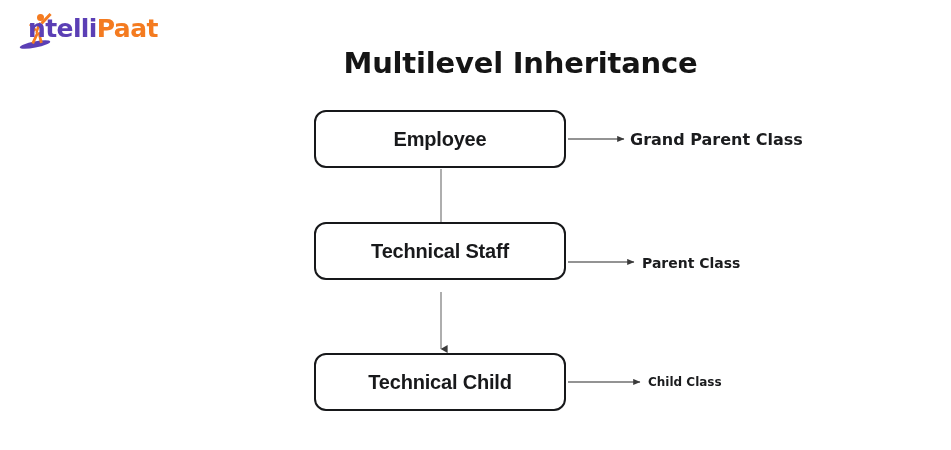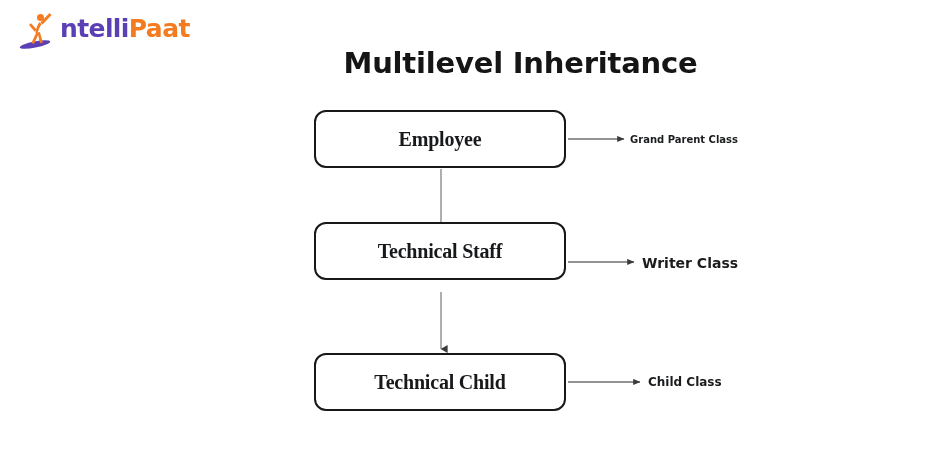--- a/index.html
+++ b/index.html
@@ -30,21 +30,21 @@
   }
   #logo-mark {
     position: absolute;
     left: 0px;
     top: 2px;
     width: 42px;
     height: 42px;
   }
   #logo-text {
     position: absolute;
-    left: 42px;
+    left: 10px;
     top: 8px;
     font-family: "DejaVu Sans", sans-serif;
     font-size: 25px;
     font-weight: bold;
     letter-spacing: -0.6px;
     white-space: nowrap;
     line-height: 1;
   }
   .logo-part-1 { color: #5b3fb5; }
   .logo-part-2 { color: #f47b20; }
@@ -77,21 +77,21 @@
     height: 58px;
     box-sizing: border-box;
     border: 2.6px solid #17181a;
     border-radius: 12px;
     background: #ffffff;
     display: flex;
     align-items: center;
     justify-content: center;
   }
   .node-label {
-    font-family: Liberation Serif, serif;
+    font-family: Liberation Sans, sans-serif;
     font-size: 20px;
     font-weight: bold;
     color: #18191b;
     letter-spacing: -0.2px;
     white-space: nowrap;
   }
 
   #node-0 { top: 110px; }
   #node-1 { top: 222px; }
   #node-2 { top: 353px; }
@@ -108,21 +108,21 @@
 
   
   .side-label {
     position: absolute;
     font-family: "DejaVu Sans", sans-serif;
     font-weight: bold;
     color: #1b1c1e;
     white-space: nowrap;
     transform: translateY(-50%);
   }
-  #side-label-0 { left: 630px; top: 139px; font-size: 10px; }
+  #side-label-0 { left: 630px; top: 139px; font-size: 16px; }
   #side-label-1 { left: 642px; top: 263px; font-size: 14px; }
   #side-label-2 { left: 648px; top: 382px; font-size: 12px; }
 </style>
 </head>
 <body>
 
 <div id="canvas">
 
   <div id="logo">
     <svg id="logo-mark" viewBox="0 0 42 42">
@@ -162,16 +162,16 @@
     <span class="node-label">Employee</span>
   </div>
   <div class="node-box" id="node-1">
     <span class="node-label">Technical Staff</span>
   </div>
   <div class="node-box" id="node-2">
     <span class="node-label">Technical Child</span>
   </div>
 
   <div class="side-label" id="side-label-0">Grand Parent Class</div>
-  <div class="side-label" id="side-label-1">Writer Class</div>
+  <div class="side-label" id="side-label-1">Parent Class</div>
   <div class="side-label" id="side-label-2">Child Class</div>
 
 </div>
 
 </body></html>

